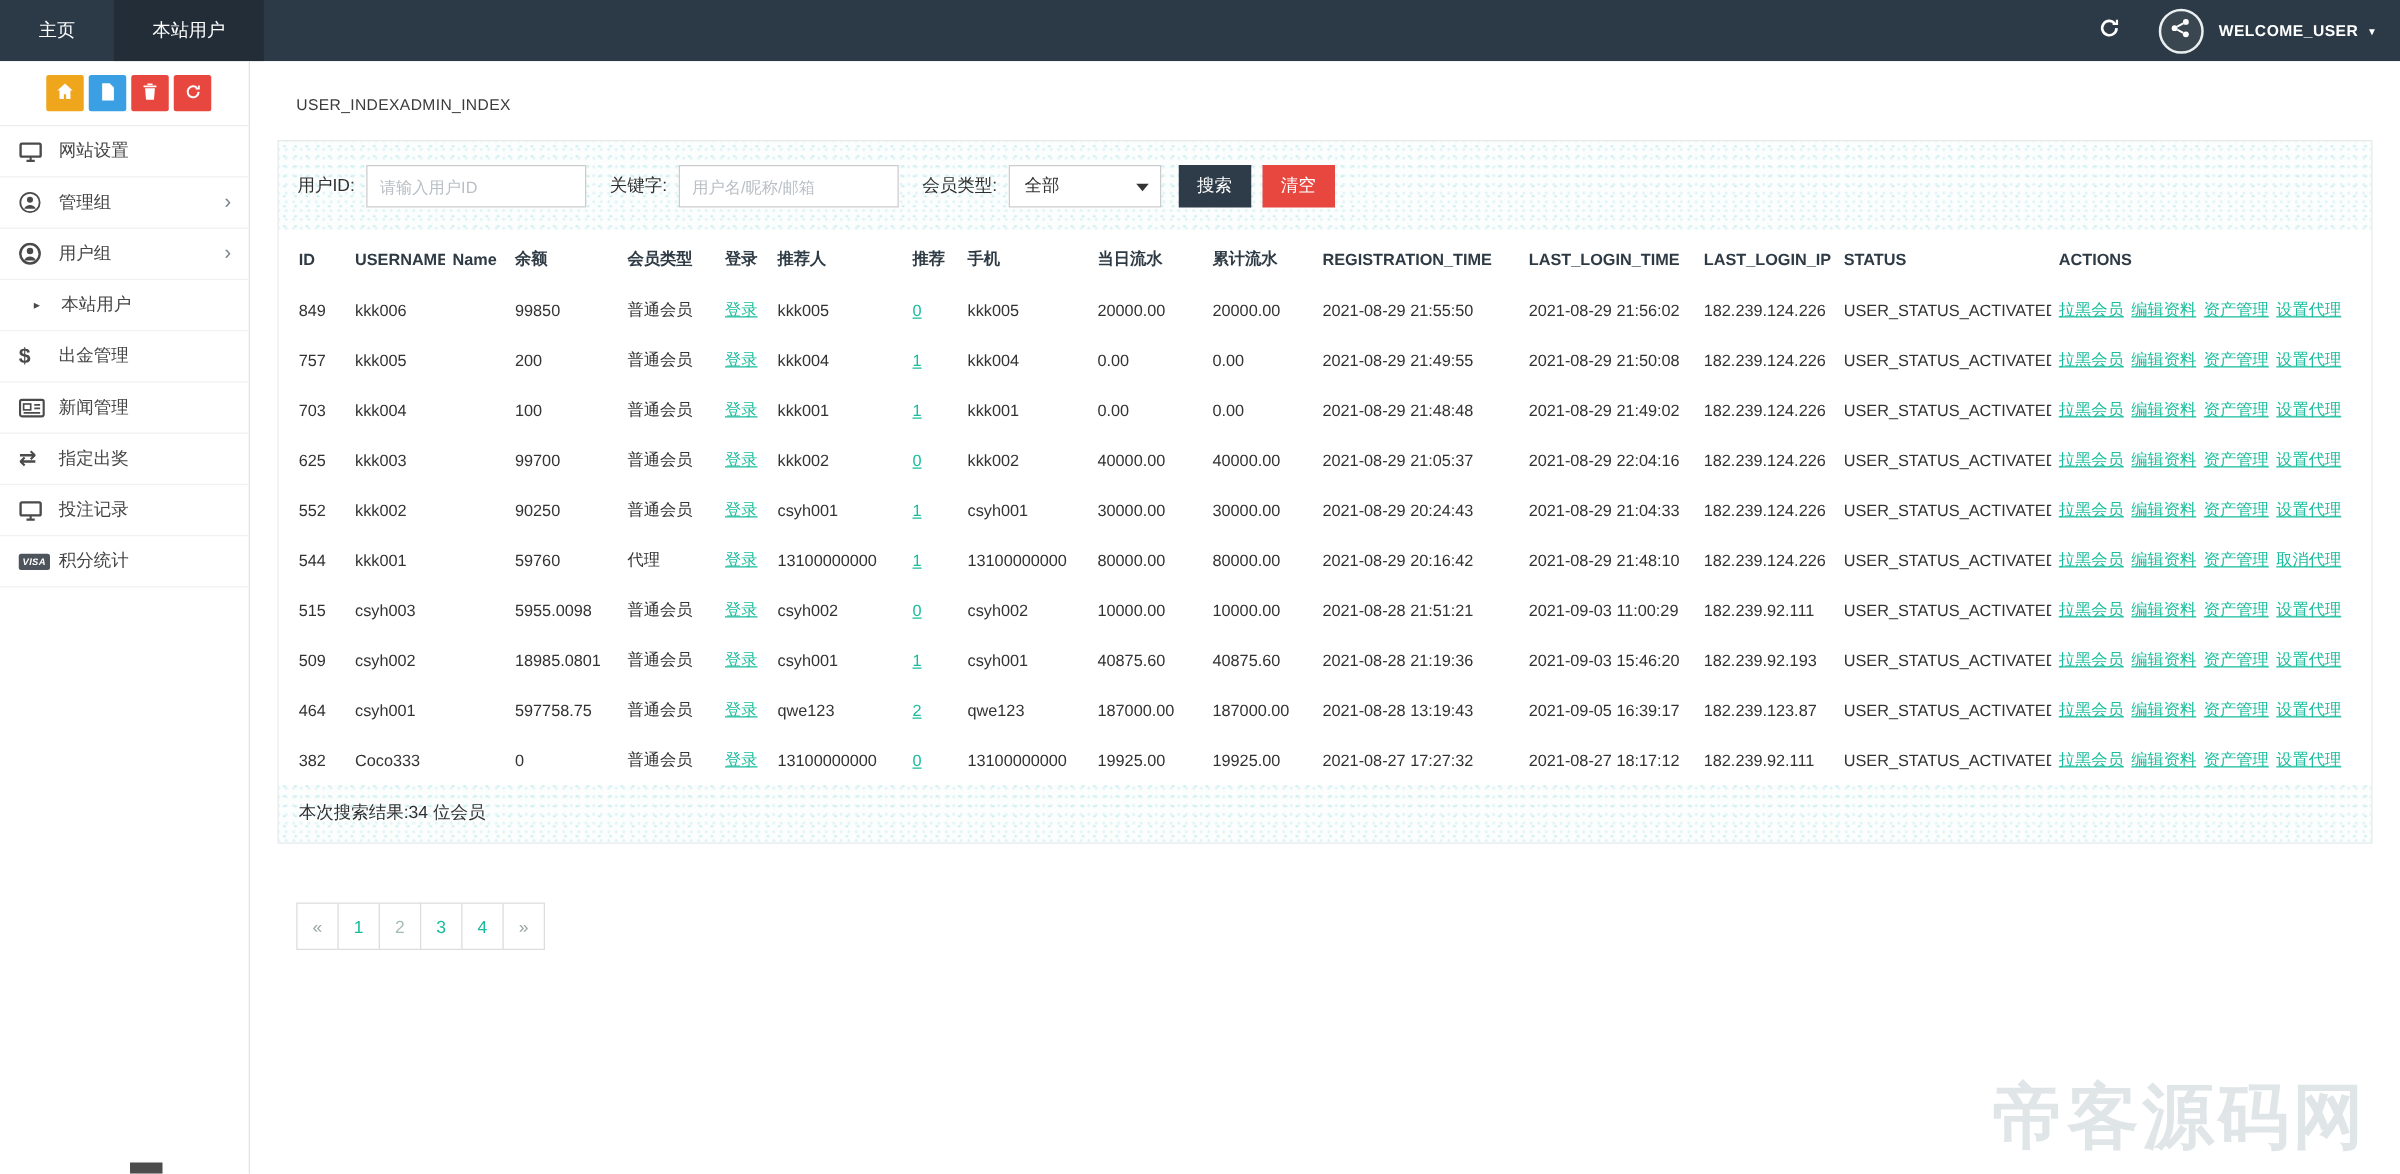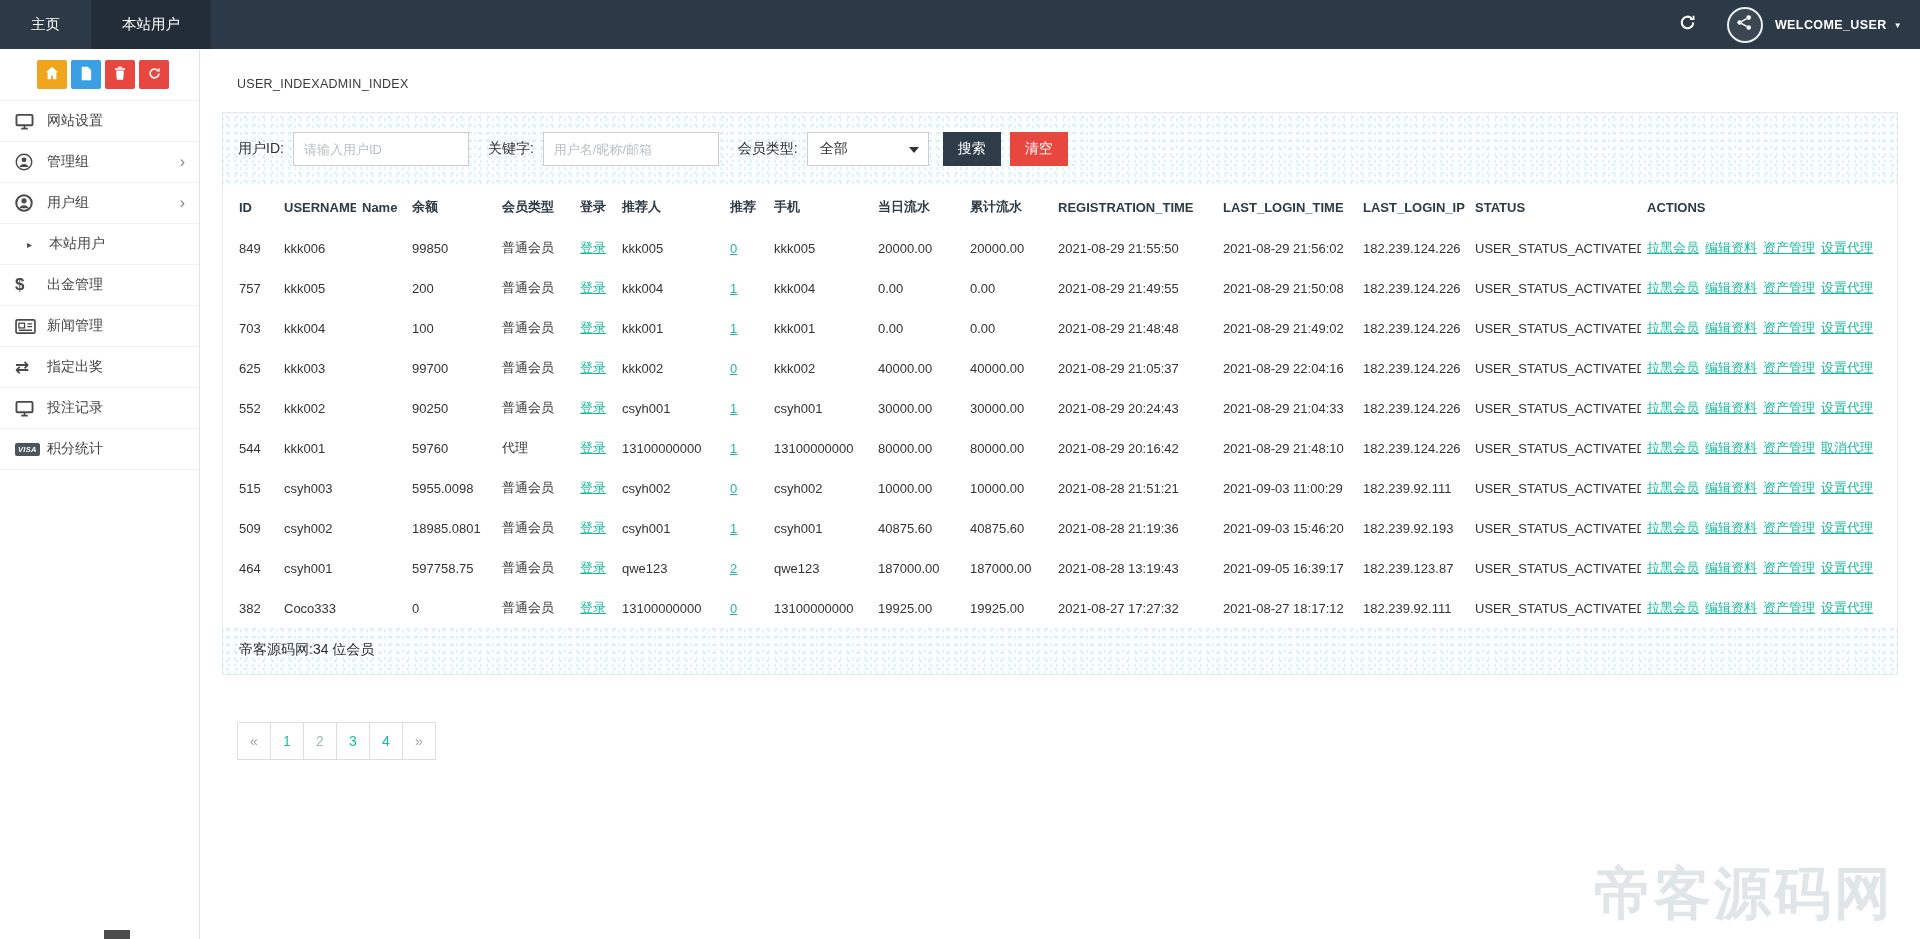--- a/index.html
+++ b/index.html
@@ -466,21 +466,21 @@
                 <td>2021-08-27 17:27:32</td>
                 <td>2021-08-27 18:17:12</td>
                 <td>182.239.92.111</td>
                 <td>USER_STATUS_ACTIVATED</td>
                 <td class="actions-cell"><a class="tlink" href="#">拉黑会员</a><a class="tlink" href="#">编辑资料</a><a class="tlink" href="#">资产管理</a><a class="tlink" href="#">设置代理</a></td>
               </tr>
             </tbody>
         </table>
       </div>
 
-      <div class="summary">帝客源码网:34 位会员</div>
+      <div class="summary">本次搜索结果:34 位会员</div>
     </section>
 
     <div class="pagination">
         <a href="#" class="page nav" style="text-decoration: none;">«</a>
         <a href="#" class="page" style="text-decoration: none;">1</a>
         <a href="#" class="page current" style="text-decoration: none;">2</a>
         <a href="#" class="page" style="text-decoration: none;">3</a>
         <a href="#" class="page" style="text-decoration: none;">4</a>
         <a href="#" class="page nav" style="text-decoration: none;">»</a>
       </div>

